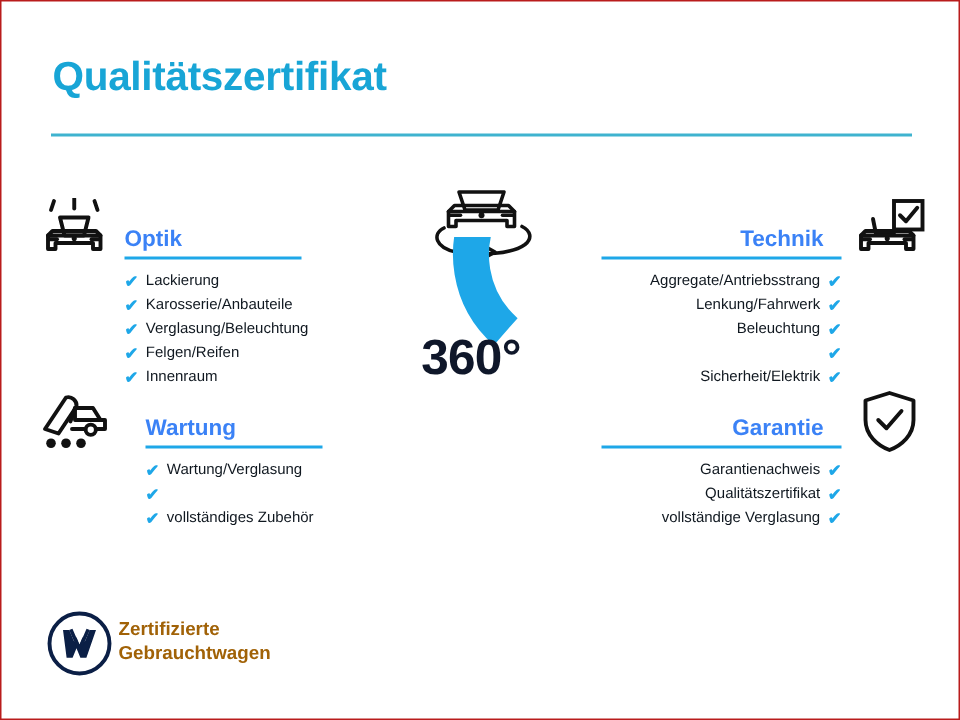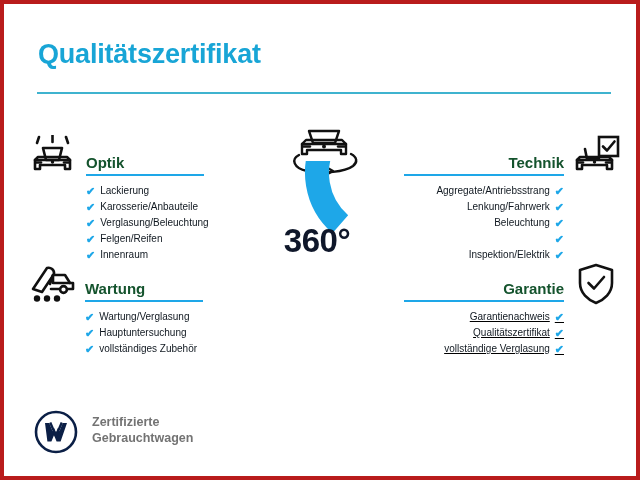--- a/index.html
+++ b/index.html
@@ -6,21 +6,21 @@
   body{
     width:640px;height:480px;
     background:#ffffff;
     font-family:"Liberation Sans", sans-serif;
     overflow:hidden;
   }
   #page{
     position:relative;
     width:640px;height:480px;
     box-sizing:border-box;
-    border:4px solid #b91c1c;
+    border:1px solid #b91c1c;
     background:#fff;
   }
 
   
   #title{
     position:absolute;
     left:34px; top:35px;
     font-size:27px;
     font-weight:bold;
     color:#18a5d6;
@@ -38,21 +38,21 @@
   .section{ position:absolute; }
   .sec-head{
     position:relative;
     height:30px;
   }
   .sec-title{
     position:absolute;
     bottom:5px;
     font-size:15px;
     font-weight:bold;
-    color:#14532d;
+    color:#3b82f6;
     white-space:nowrap;
   }
   .sec-rule{
     position:absolute;
     left:0; bottom:0;
     height:2px;
     background:#1ea7e8;
   }
   .items{ margin-top:7px; }
   .item{
@@ -71,30 +71,30 @@
     flex:0 0 auto;
   }
 
   
   .col-left .sec-title{ left:0; }
   .col-left .sec-rule{ width:100%; }
   .col-left .item{ justify-content:flex-start; }
   .col-left .chk{ margin-right:5px; }
 
   
-  .col-right .sec-title{ right:0; }
+  .col-right .sec-title{ right:12px; }
   .col-right .sec-rule{ width:100%; }
   .col-right .item{ justify-content:flex-end; }
   .col-right .chk{ margin-left:5px; order:2; }
 
   
   #sec-optik   { left:82px;  top:142px; width:118px; }
-  #sec-wartung { left:81px;  top:268px; width:118px;text-align:right; }
+  #sec-wartung { left:96px;  top:268px; width:118px;text-align:right; }
   #sec-technik { left:400px; top:142px; width:160px; }
-  #sec-garantie{ left:400px; top:268px; width:160px;text-decoration:underline; }
+  #sec-garantie{ left:400px; top:268px; width:160px; }
 
   
   .sec-icon{ position:absolute; }
   #icon-optik    { left:26px;  top:131px; }
   #icon-wartung  { left:24px;  top:258px; }
   #icon-technik  { left:568px; top:131px; }
   #icon-garantie { left:572px; top:259px; }
 
   
   #badge{
@@ -118,24 +118,24 @@
     font-weight:bold;
     color:#0f172a;
     letter-spacing:-0.5px;
     pointer-events:none;
   }
 
   
   #vw-logo{ position:absolute; left:30px; top:406px; }
   #vw-text{
     position:absolute;
-    left:88px; top:410px;
+    left:78px; top:410px;
     font-size:12.5px;
     font-weight:bold;
-    color:#737373;
+    color:#a16207;
     line-height:16px;
     white-space:nowrap;
   }
 </style>
 </head>
 <body>
 
 <div id="page">
 
   <div id="title">Qualitätszertifikat</div>
@@ -260,21 +260,20 @@
       <div class="sec-title">Wartung</div>
       <div class="sec-rule"></div>
     </div>
     <div class="items">
       <div class="item">
           <span class="chk">✔</span>
           <span>Wartung/Verglasung</span>
         </div>
       <div class="item">
           <span class="chk">✔</span>
-          <span>Hauptuntersuchung</span>
         </div>
       <div class="item">
           <span class="chk">✔</span>
           <span>vollständiges Zubehör</span>
         </div>
     </div>
   </div>
 
   <div class="section col-right" id="sec-technik">
     <div class="sec-head">
@@ -292,21 +291,21 @@
         </div>
       <div class="item">
           <span class="chk">✔</span>
           <span>Beleuchtung</span>
         </div>
       <div class="item">
           <span class="chk">✔</span>
         </div>
       <div class="item">
           <span class="chk">✔</span>
-          <span>Inspektion/Elektrik</span>
+          <span>Sicherheit/Elektrik</span>
         </div>
     </div>
   </div>
 
   <div class="section col-right" id="sec-garantie">
     <div class="sec-head">
       <div class="sec-title">Garantie</div>
       <div class="sec-rule"></div>
     </div>
     <div class="items">

